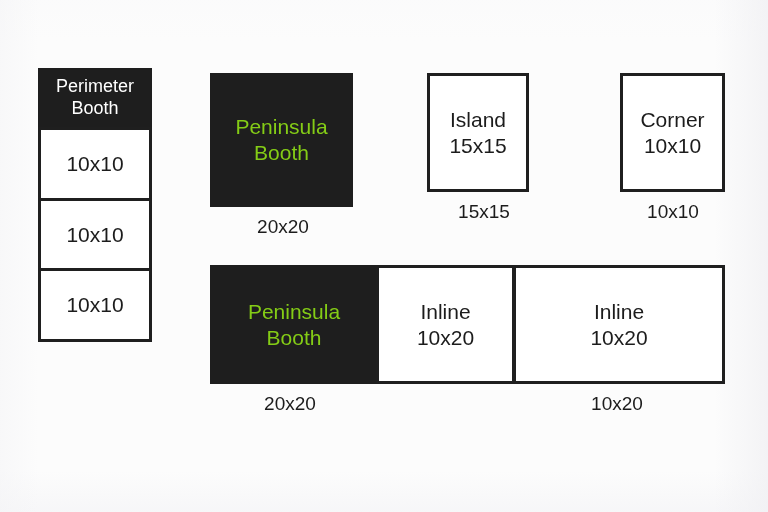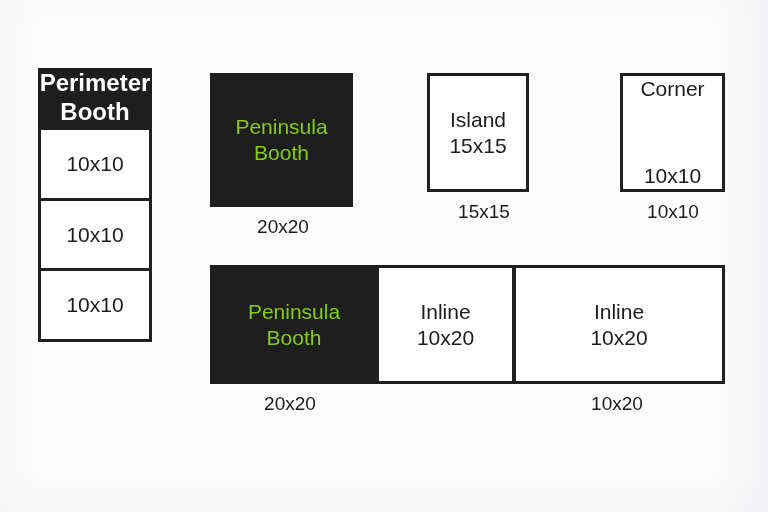--- a/index.html
+++ b/index.html
@@ -62,24 +62,23 @@
     top: -3px;
     width: 114px;
     height: 59px;
     box-sizing: border-box;
     background: #1e1e1e;
     color: #fff;
     display: flex;
     flex-direction: column;
     align-items: center;
     justify-content: center;
-    font-size: 24px;
+    font-size: 18px;
     line-height: 1.2;
     overflow: hidden;
-    font-weight: bold;
   }
   #perimeter-header .line { white-space: nowrap; }
   .perimeter-cell {
     position: absolute;
     left: -3px;
     width: 114px;
     height: 74px;
     box-sizing: border-box;
     border: 3px solid #1f1f1f;
     background: #ffffff;
@@ -131,21 +130,21 @@
     <span class="line">Booth</span>
   </div>
   <div class="caption" style="left:283px; top:216px;">20x20</div>
 
   <div class="box light" style="left:427px; top:73px; width:102px; height:119px; font-size:21px;">
     <span class="line">Island</span>
     <span class="line">15x15</span>
   </div>
   <div class="caption" style="left:484px; top:201px;">15x15</div>
 
-  <div class="box light" style="left:620px; top:73px; width:105px; height:119px; font-size:21px;justify-content:space-between;">
+  <div class="box light" style="left:620px; top:73px; width:105px; height:119px; font-size:21px;">
     <span class="line">Corner</span>
     <span class="line">10x10</span>
   </div>
   <div class="caption" style="left:673px; top:201px;">10x10</div>
 
   <div class="box dark" style="left:210px; top:265px; width:168px; height:119px; font-size:21px;">
     <span class="line">Peninsula</span>
     <span class="line">Booth</span>
   </div>
 

